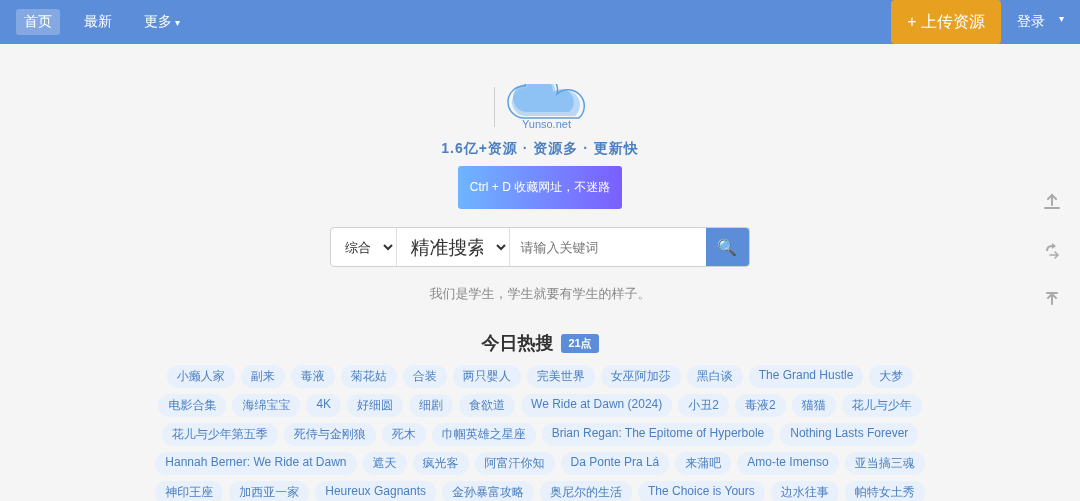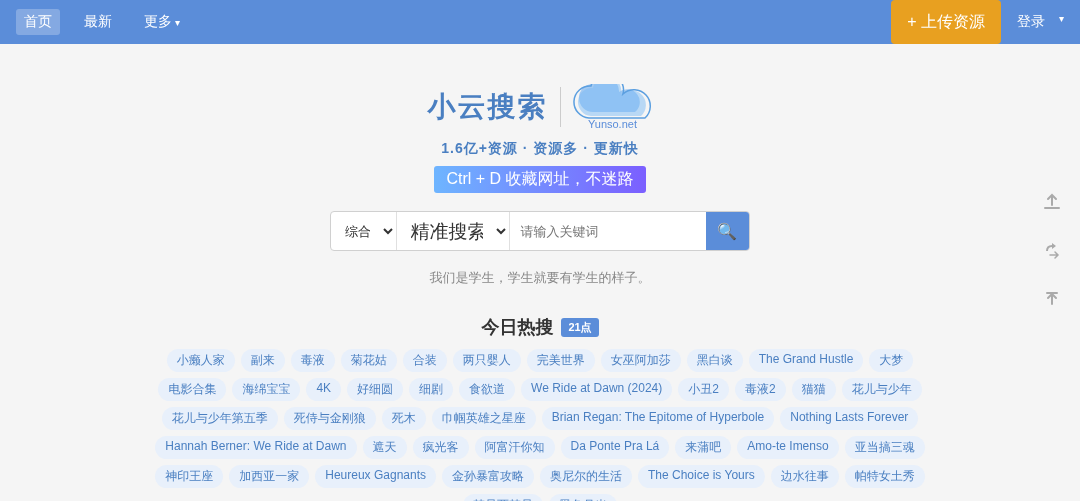--- a/index.html
+++ b/index.html
@@ -98,22 +98,22 @@
       color: #666;
       margin-bottom: 8px;
       letter-spacing: 1px;
     }
     .tagline strong { color: #4a7fc1; }
 
     
     .shortcut-hint {
       background: linear-gradient(90deg, #6eb5ff, #7b5fff);
       color: #fff;
-      font-size: 16px;
-      padding: 3px 12px;
+      font-size: 12px;
+      padding: 13px 12px;
       border-radius: 3px;
       margin-bottom: 18px;
     }
 
     
     .search-bar {
       display: flex;
       align-items: center;
       width: 420px;
       border: 1.5px solid #d0d0d0;
@@ -253,21 +253,20 @@
   <button class="upload-btn">+ 上传资源</button>
   <span class="login-btn">
     <span>登录</span>
     <span class="chevron">▾</span>
   </span>
 </nav>
 
 <div class="main">
 
   <div class="logo-section">
-    <span class="logo-text">小云搜索</span>
     <div class="logo-divider"></div>
     <div class="logo-cloud">
       <svg viewBox="0 0 80 38">
         <path d="M62,28 H20 A14,14 0 0,1 20,0 A14,14 0 0,1 46,8 A10,10 0 0,1 62,28 Z" fill="#6aabf0" opacity="0.6"></path>
         <path d="M68,32 H18 A14,14 0 0,1 20,4 A14,14 0 0,1 48,10 A12,12 0 0,1 68,32 Z" fill="#7bbcf5" opacity="0.5"></path>
         <path d="M72,34 H16 A16,16 0 0,1 18,2 A16,16 0 0,1 50,10 A13,13 0 0,1 72,34 Z" fill="none" stroke="#5b9fe0" stroke-width="1.5"></path>
       </svg>
       <span class="logo-cloud-text">Yunso.net</span>
     </div>
   </div>

